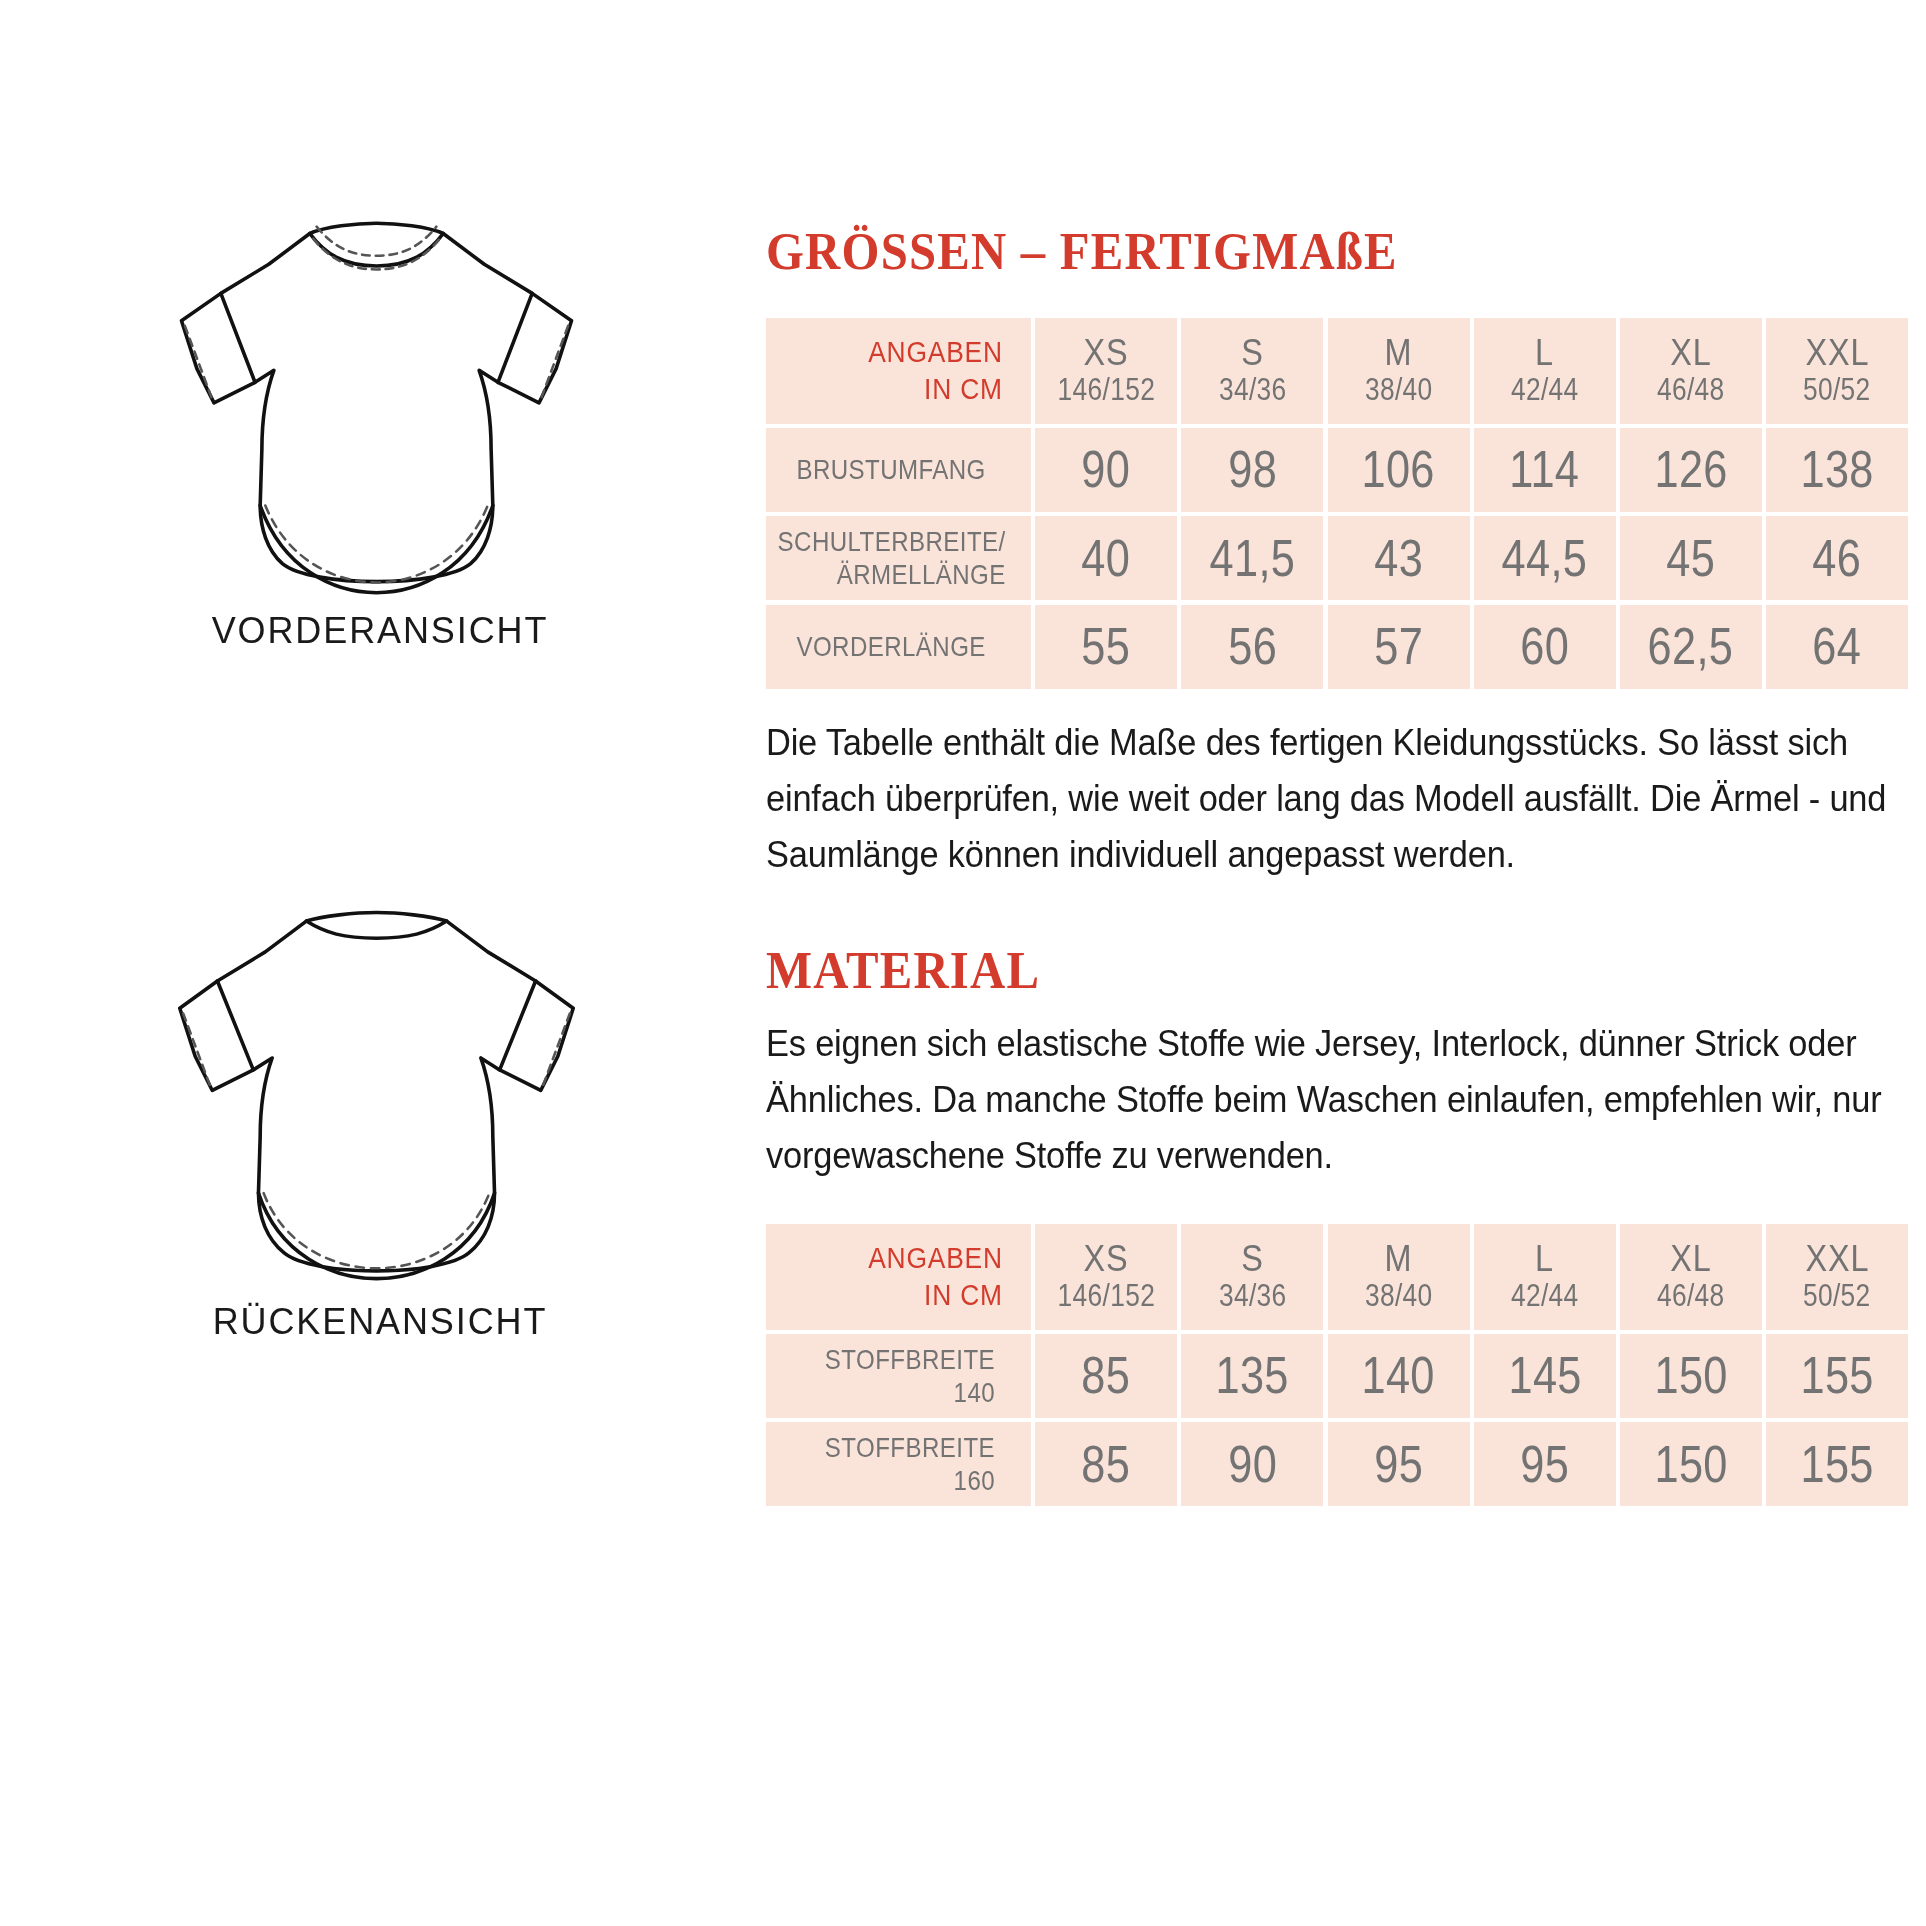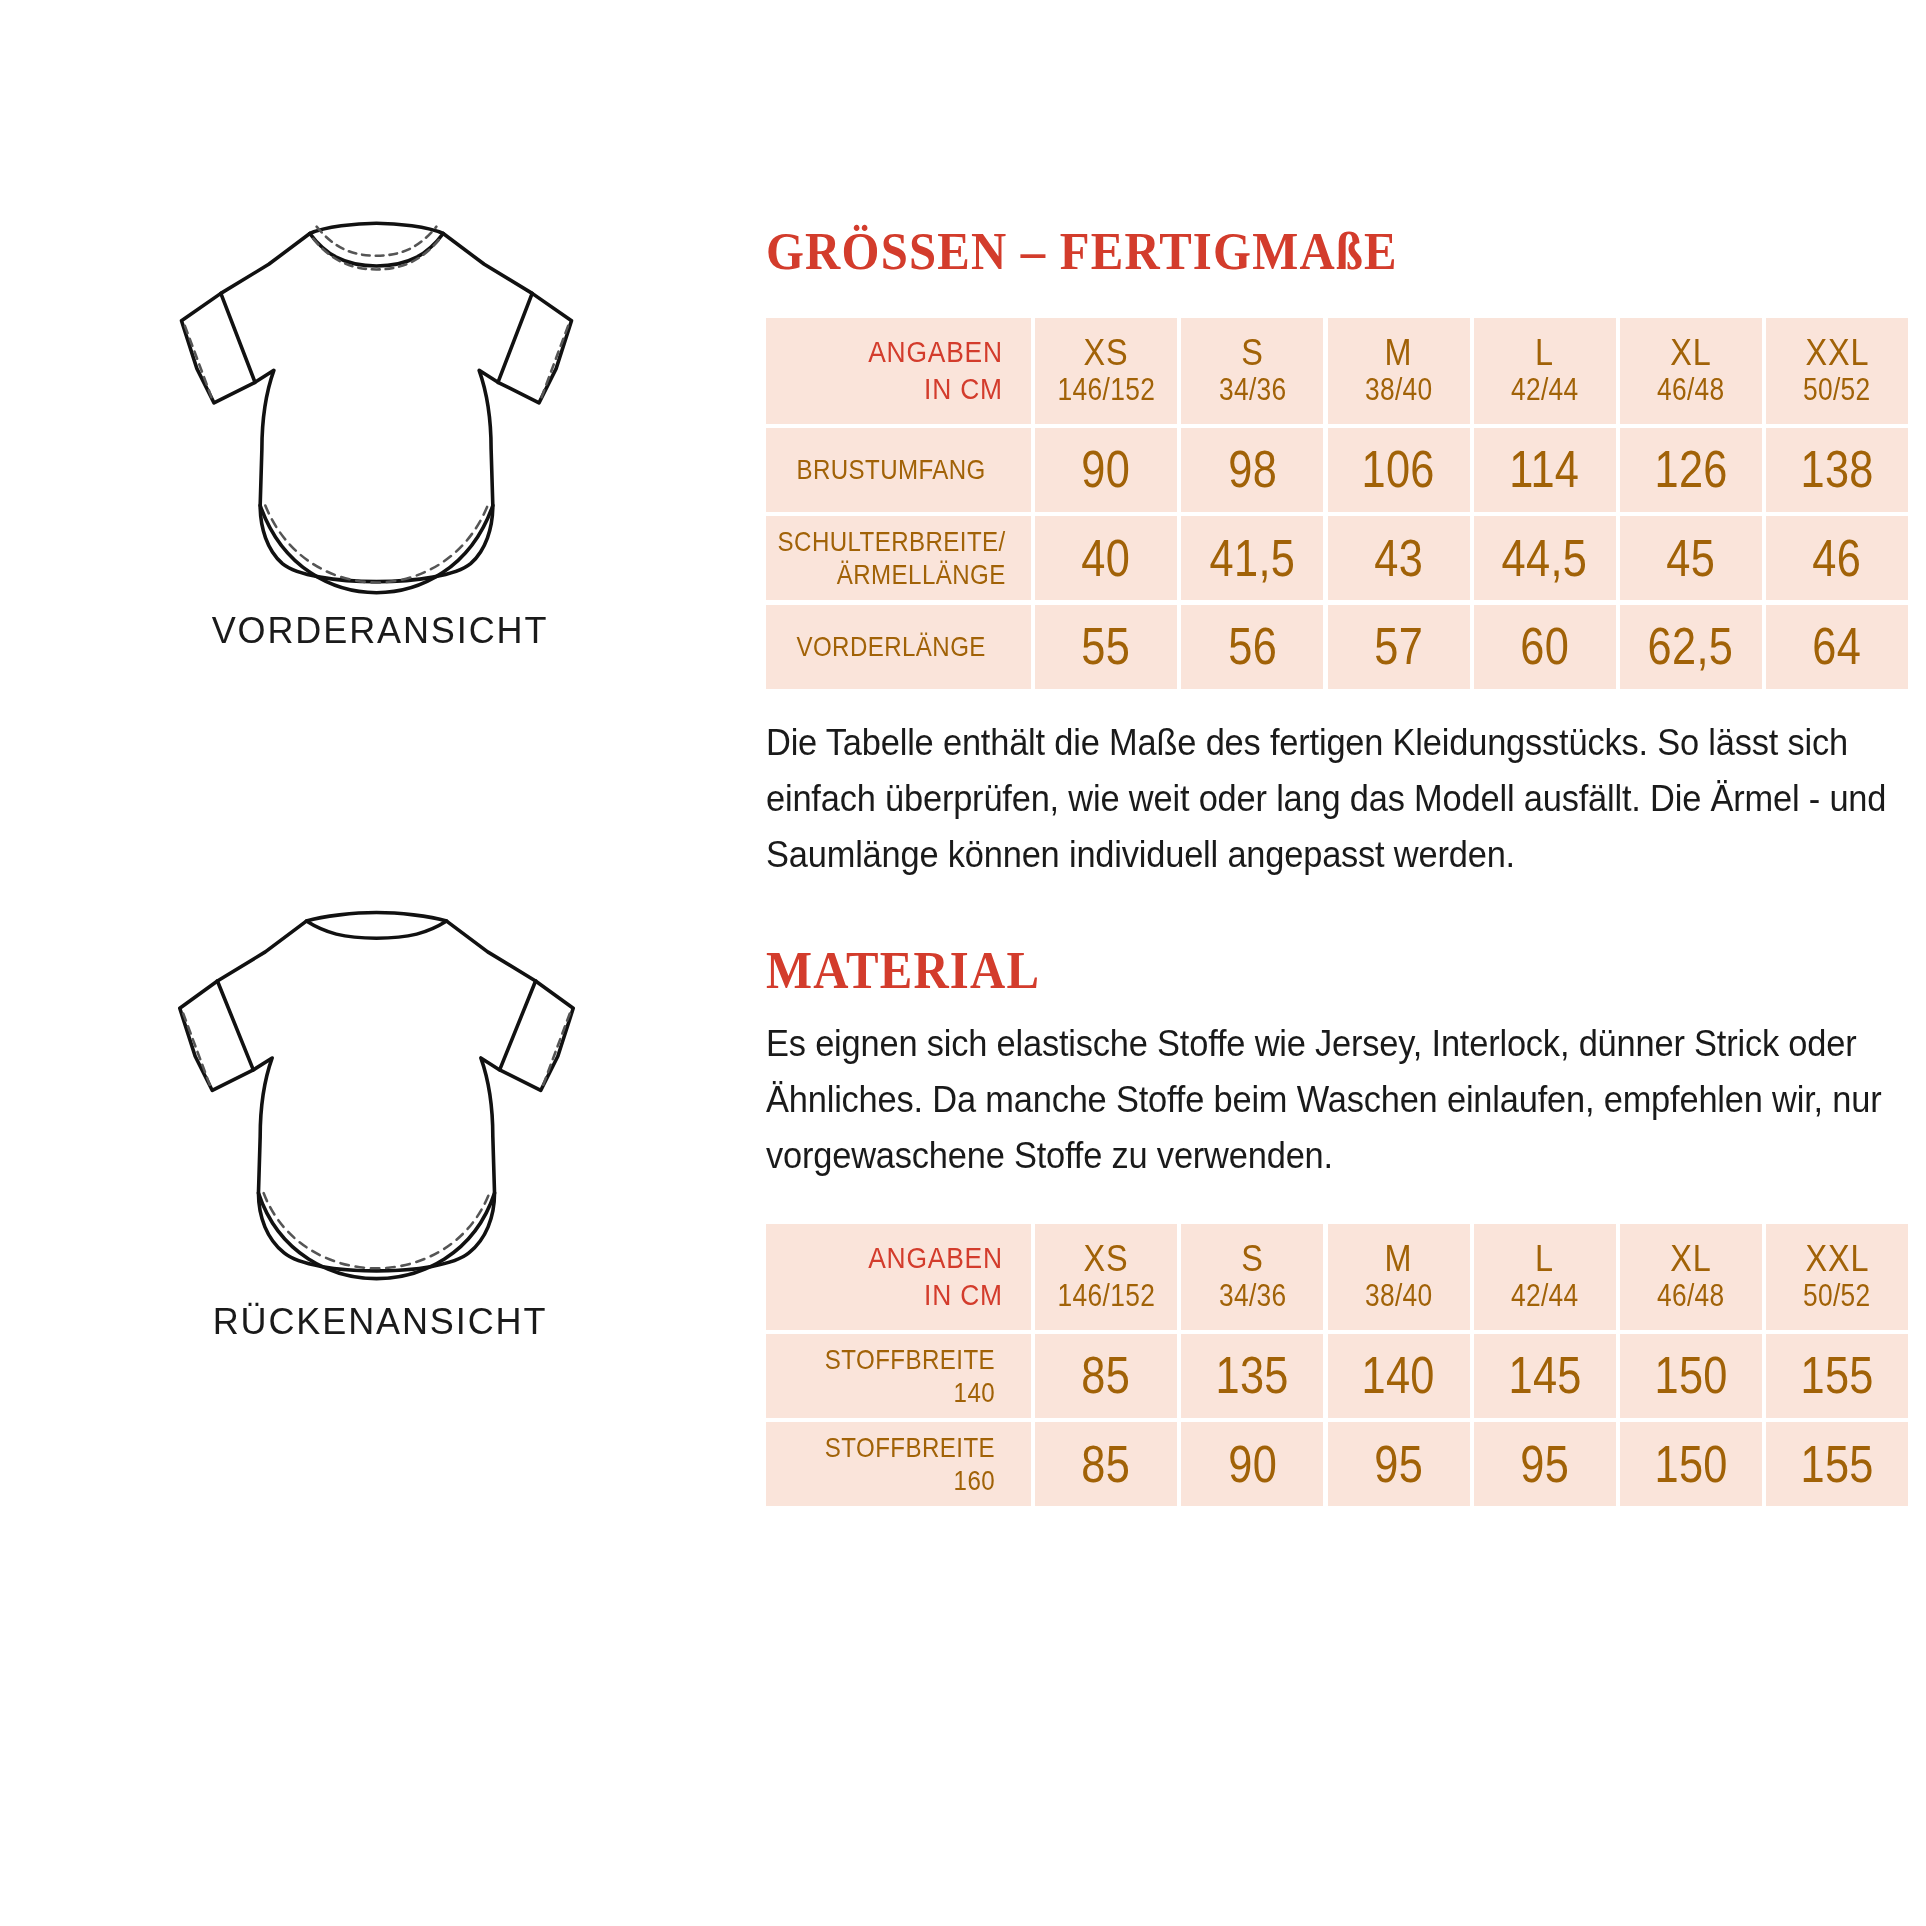--- a/index.html
+++ b/index.html
@@ -84,21 +84,21 @@
     gap: 4.3px;
     margin-bottom: 6px;
   }
   .cell {
     background: #fae4da;
     display: flex;
     align-items: center;
     justify-content: center;
     text-align: center;
     box-sizing: border-box;
-    color: #a16207;
+    color: #737373;
     font-size: 34px;
     font-family: "Liberation Sans", sans-serif;
     transform-origin: center;
   }
   .cell-inner { transform: scaleX(0.88); display:block; }
 
   .head-row .cell { height: 106px; padding: 6.8px 5.1px; }
   .body-row .cell { height: 84px;  padding: 6.8px 5.1px; }
 
   .cell.row-label {

